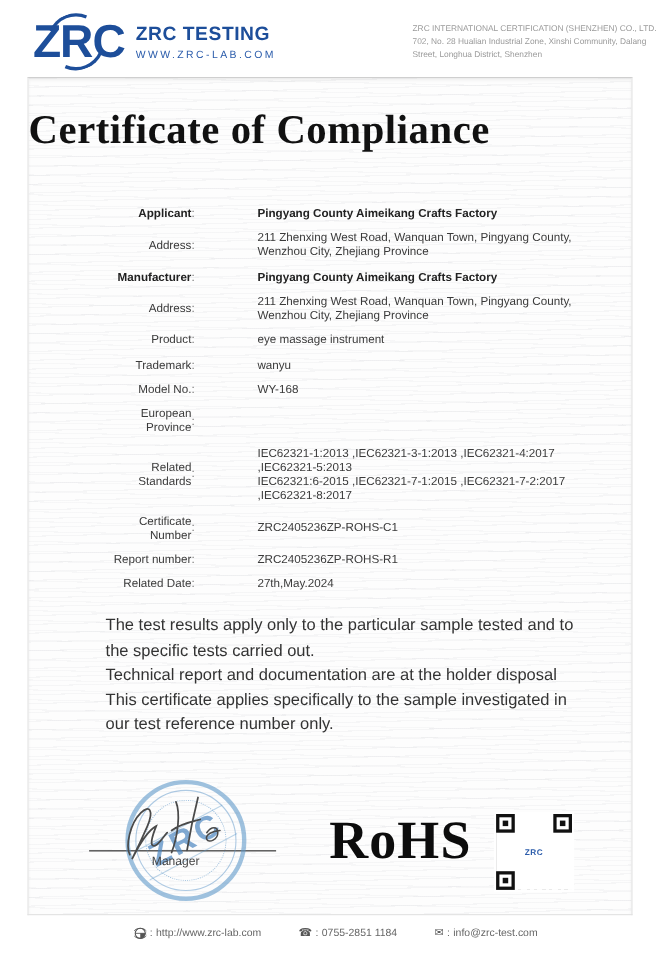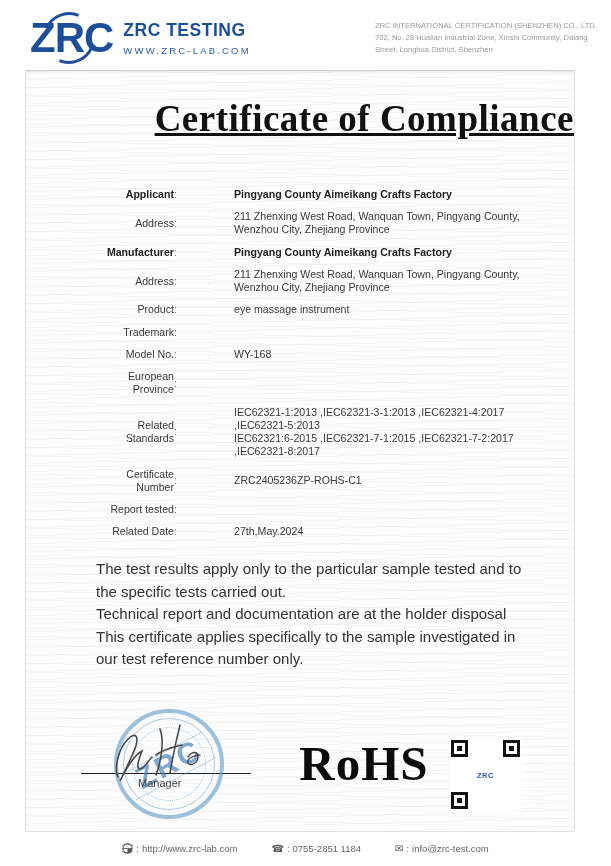--- a/index.html
+++ b/index.html
@@ -31,23 +31,23 @@
   .cert-body {
     position:absolute; left:25px; top:70px; width:550px; height:762px;
     background-color:#fdfdfd;
     background-image:
       repeating-linear-gradient(178.6deg, rgba(70,75,95,0.045) 0 1px, transparent 1px 8px),
       repeating-linear-gradient(181.2deg, rgba(70,75,95,0.035) 0 1px, transparent 1px 9px);
     border:1px solid #e2e2e2; border-top:1px solid #cfcfcf;
     box-shadow:inset 0 2px 3px rgba(0,0,0,0.06);
   }
   .cert-title {
-    margin-top:26px; text-align:right;
+    margin-top:26px; text-align:left;
     font-family:"Liberation Serif", serif; font-weight:bold; font-size:37px;
-    color:#111; letter-spacing:0.5px;text-decoration:underline;
+    color:#111; letter-spacing:0.5px;
   }
 
   .fields { margin:48px 38px 0 70px; }
   .field-row { display:flex; align-items:center; margin-bottom:9px; font-size:10.6px; line-height:1.25; }
   .f-label { width:78px; flex:none;text-align:right; }
   .f-colon { width:20px; flex:none; color:#777; align-self:center; }
   .f-value { flex:1; white-space:pre-line;margin-left:40px; }
   .field-row.bold .f-label, .field-row.bold .f-value { font-weight:bold; color:#222; }
 
   .disclaimer { margin:20px 38px 4px 70px; font-size:15px; line-height:1.5; color:#333; }
@@ -156,20 +156,21 @@
         <span class="f-value">211 Zhenxing West Road, Wanquan Town, Pingyang County, Wenzhou City, Zhejiang Province</span>
       </div>
       <div class="field-row">
         <span class="f-label">Product</span>
         <span class="f-colon">:</span>
         <span class="f-value">eye massage instrument</span>
       </div>
       <div class="field-row">
         <span class="f-label">Trademark</span>
         <span class="f-colon">:</span>
+        <span class="f-value">wanyu</span>
       </div>
       <div class="field-row">
         <span class="f-label">Model No.</span>
         <span class="f-colon">:</span>
         <span class="f-value">WY-168</span>
       </div>
       <div class="field-row">
         <span class="f-label">European Province</span>
         <span class="f-colon">:</span>
       </div>
@@ -178,22 +179,23 @@
         <span class="f-colon">:</span>
         <span class="f-value">IEC62321-1:2013 ,IEC62321-3-1:2013 ,IEC62321-4:2017 ,IEC62321-5:2013
 IEC62321:6-2015 ,IEC62321-7-1:2015 ,IEC62321-7-2:2017 ,IEC62321-8:2017</span>
       </div>
       <div class="field-row">
         <span class="f-label">Certificate Number</span>
         <span class="f-colon">:</span>
         <span class="f-value">ZRC2405236ZP-ROHS-C1</span>
       </div>
       <div class="field-row">
-        <span class="f-label">Report tested</span>
-        <span class="f-colon">:</span>
+        <span class="f-label">Report number</span>
+        <span class="f-colon">:</span>
+        <span class="f-value">ZRC2405236ZP-ROHS-R1</span>
       </div>
       <div class="field-row">
         <span class="f-label">Related Date</span>
         <span class="f-colon">:</span>
         <span class="f-value">27th,May.2024</span>
       </div>
     </div>
 
     <div class="disclaimer">
       <div>The test results apply only to the particular sample tested and to the specific tests carried out.</div>

